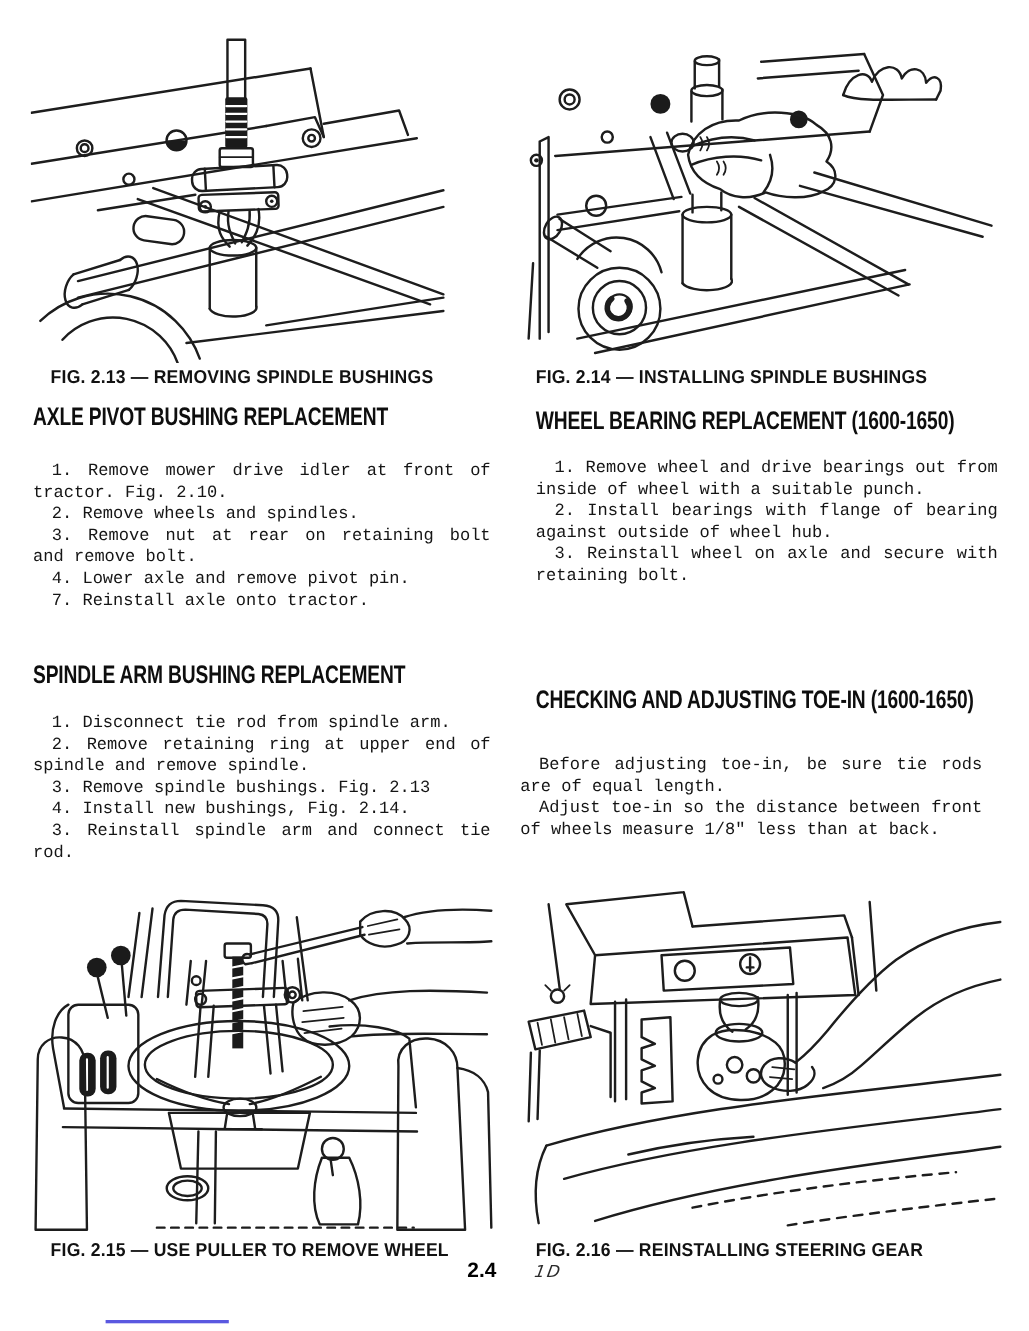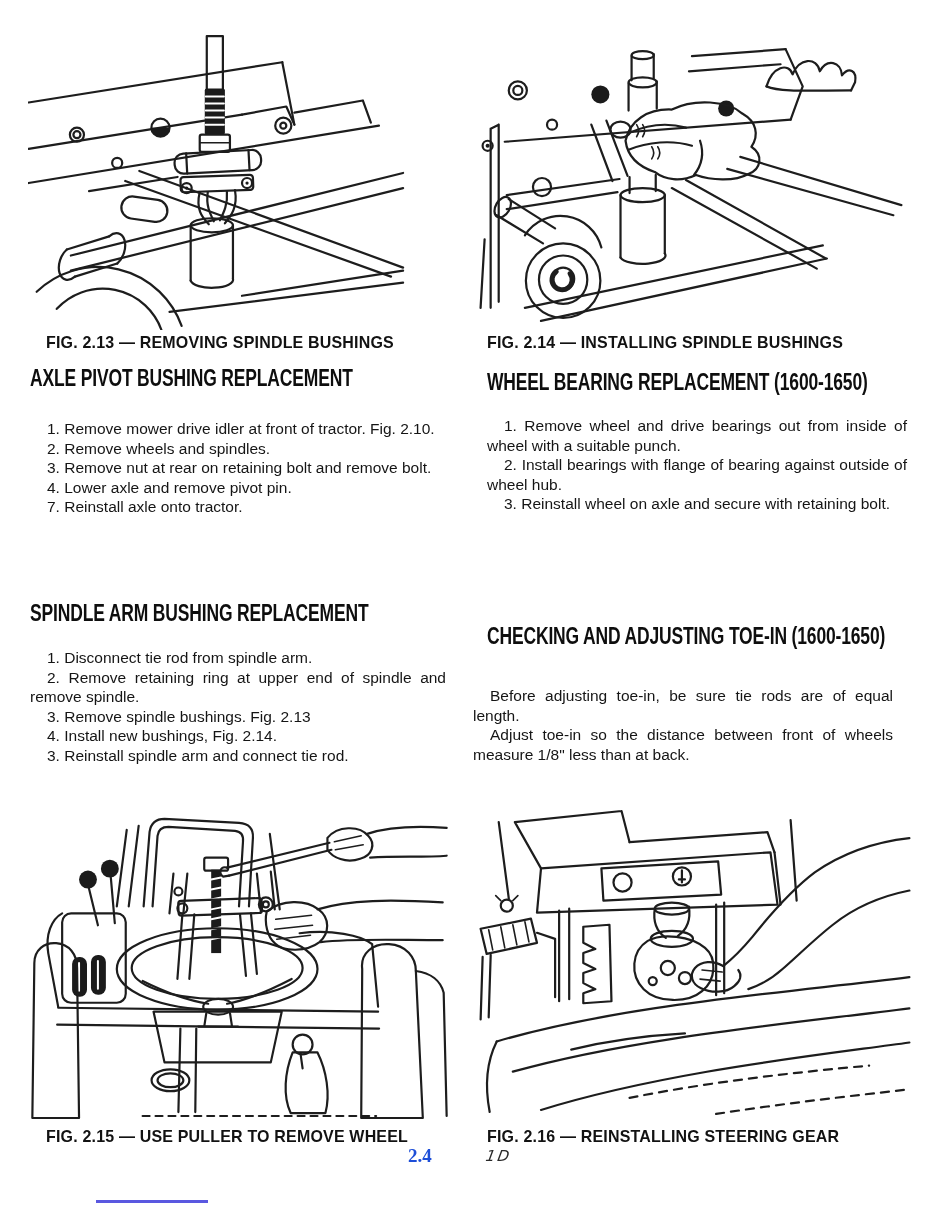--- a/index.html
+++ b/index.html
@@ -28,25 +28,25 @@
     transform:scaleX(.94);transform-origin:left top;
     white-space:nowrap;color:#121212;
   }
   .headline{
     position:absolute;
     font-weight:bold;font-size:23px;line-height:25px;letter-spacing:-.2px;
     transform:scaleX(.76);transform-origin:left top;
     color:#0e0e0e;
   }
   .headline.nowrap{white-space:nowrap;}
-  .body-block{position:absolute;font-size:15.5px;line-height:19.6px;color:#151515;}
+  .body-block{position:absolute;font-size:15.5px;line-height:19.6px;color:#151515;font-family:Liberation Mono, monospace;}
   .body-block p{margin:0;text-indent:17px;text-align:justify;}
   .pageno{
-    position:absolute;font-weight:bold;font-size:19px;color:#1d4ed8;
-    font-family:Liberation Serif, serif;
+    position:absolute;font-weight:bold;font-size:19px;color:#000000;
+    text-align:center;
   }
   .handmark{
     position:absolute;font-family:"DejaVu Sans",sans-serif;font-style:italic;
     font-size:15px;transform:skewX(-10deg);color:#2a2a2a;letter-spacing:2px;
   }
   .blue-underline{position:absolute;left:96px;top:1200px;width:112px;height:3px;background:#5a58e0;}
 </style>
 </head>
 <body>
 

